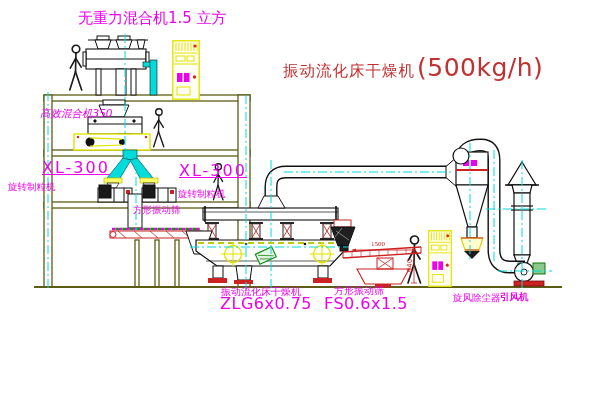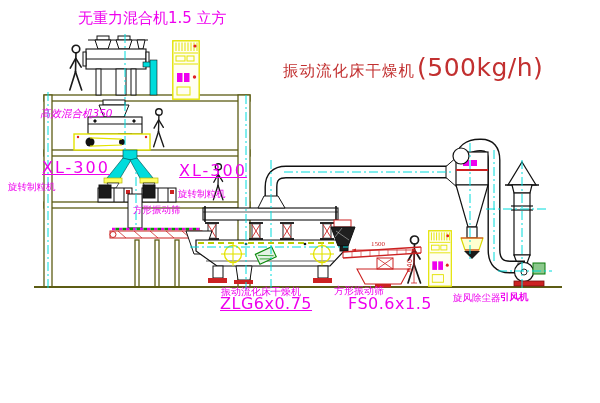--- a/index.html
+++ b/index.html
@@ -263,21 +263,21 @@
 </div>
 
 <div class="lbl" style="left:78px;top:11px;font-size:15px;">无重力混合机1.5 立方</div>
 <div class="lbl" style="left:40px;top:108px;font-size:10.5px;font-style:italic;">高效混合机350</div>
 <div class="lbl xl" style="left:42px;top:160px;">XL-300</div>
 <div class="lbl small" style="left:8px;top:182px;">旋转制粒机</div>
 <div class="lbl xl" style="left:179px;top:163px;">XL-300</div>
 <div class="lbl small" style="left:178px;top:189px;">旋转制粒机</div>
 <div class="lbl small" style="left:133px;top:205px;">方形振动筛</div>
 <div class="lbl tiny" style="left:221px;top:287px;">振动流化床干燥机</div>
-<div class="lbl model" style="left:220px;top:296px;text-decoration:underline;">ZLG6x0.75</div>
+<div class="lbl model" style="left:220px;top:296px;">ZLG6x0.75</div>
 <div class="lbl tiny" style="left:334px;top:286px;">方形振动筛</div>
-<div class="lbl model" style="left:348px;top:296px;">FS0.6x1.5</div>
+<div class="lbl model" style="left:324px;top:296px;">FS0.6x1.5</div>
 <div class="lbl small" style="left:453px;top:293px;">旋风除尘器</div>
 <div class="lbl small" style="left:500px;top:292px;font-weight:bold;">引风机</div>
 <div class="lbl dim" style="left:371px;top:241px;font-family:Liberation Serif, serif;">1500</div>
 <div class="lbl dim dim-rot" style="left:404px;top:262px;">940</div>
 
 </div>
 
 </body></html>

